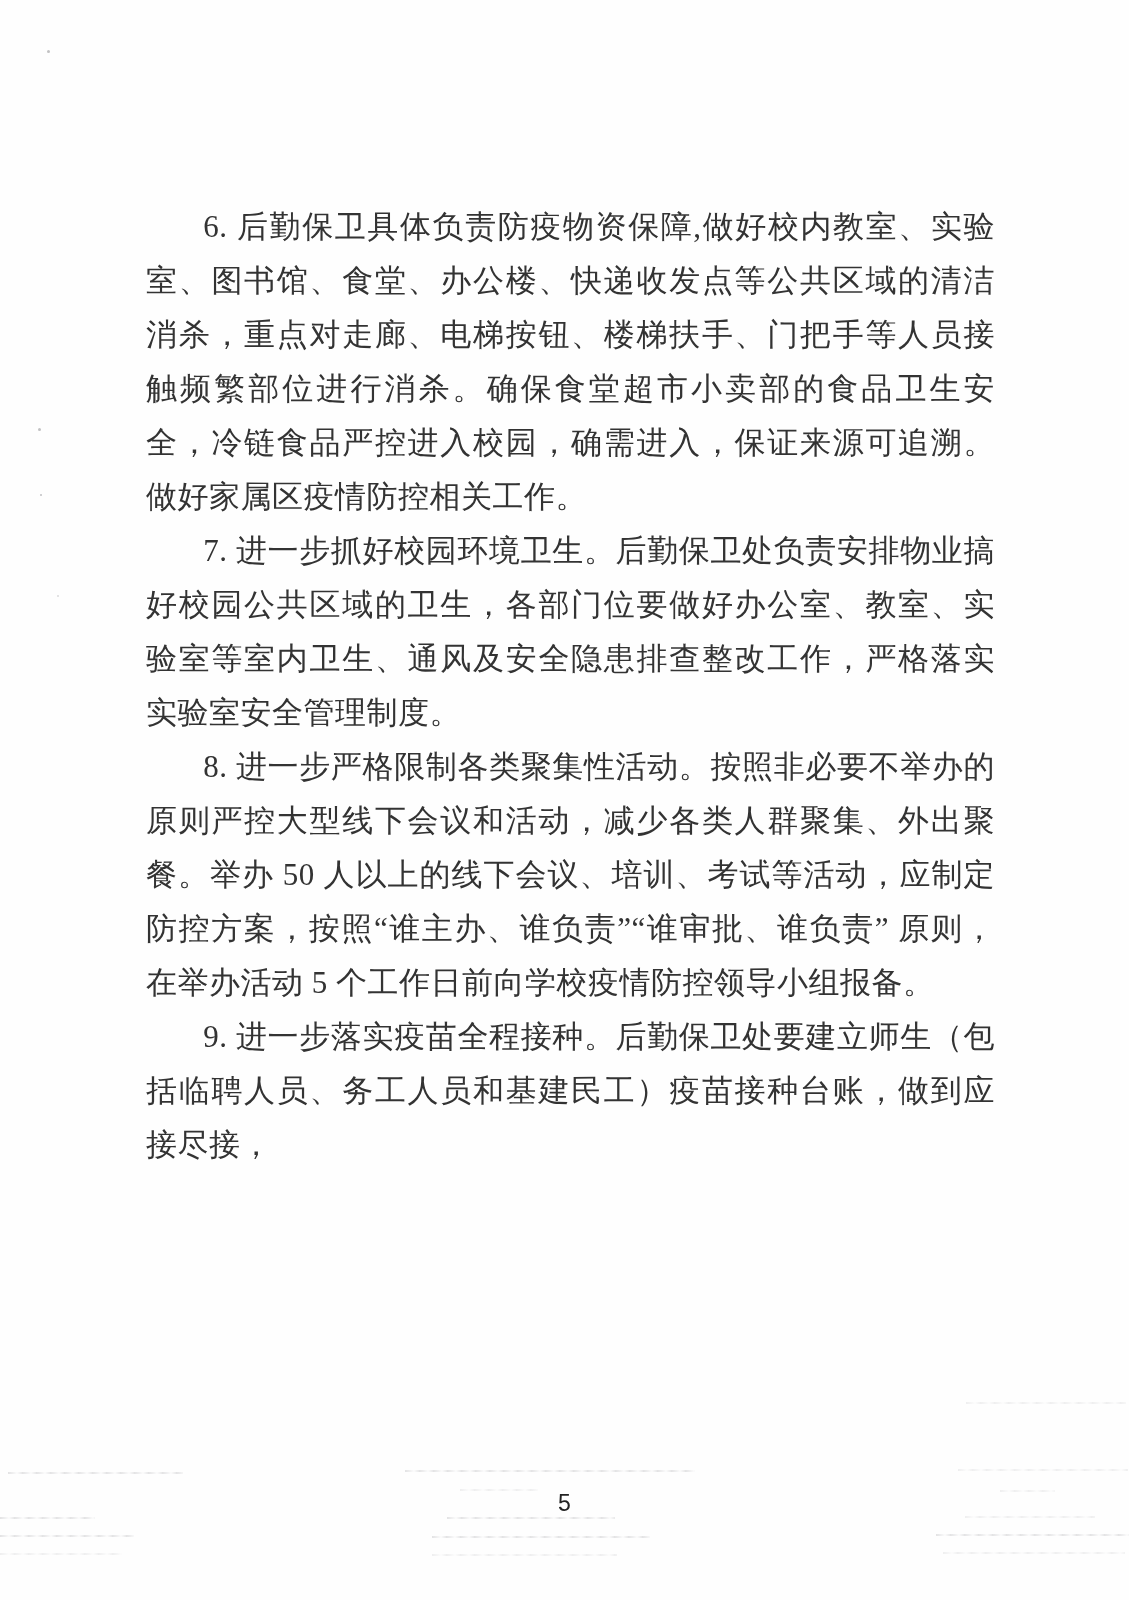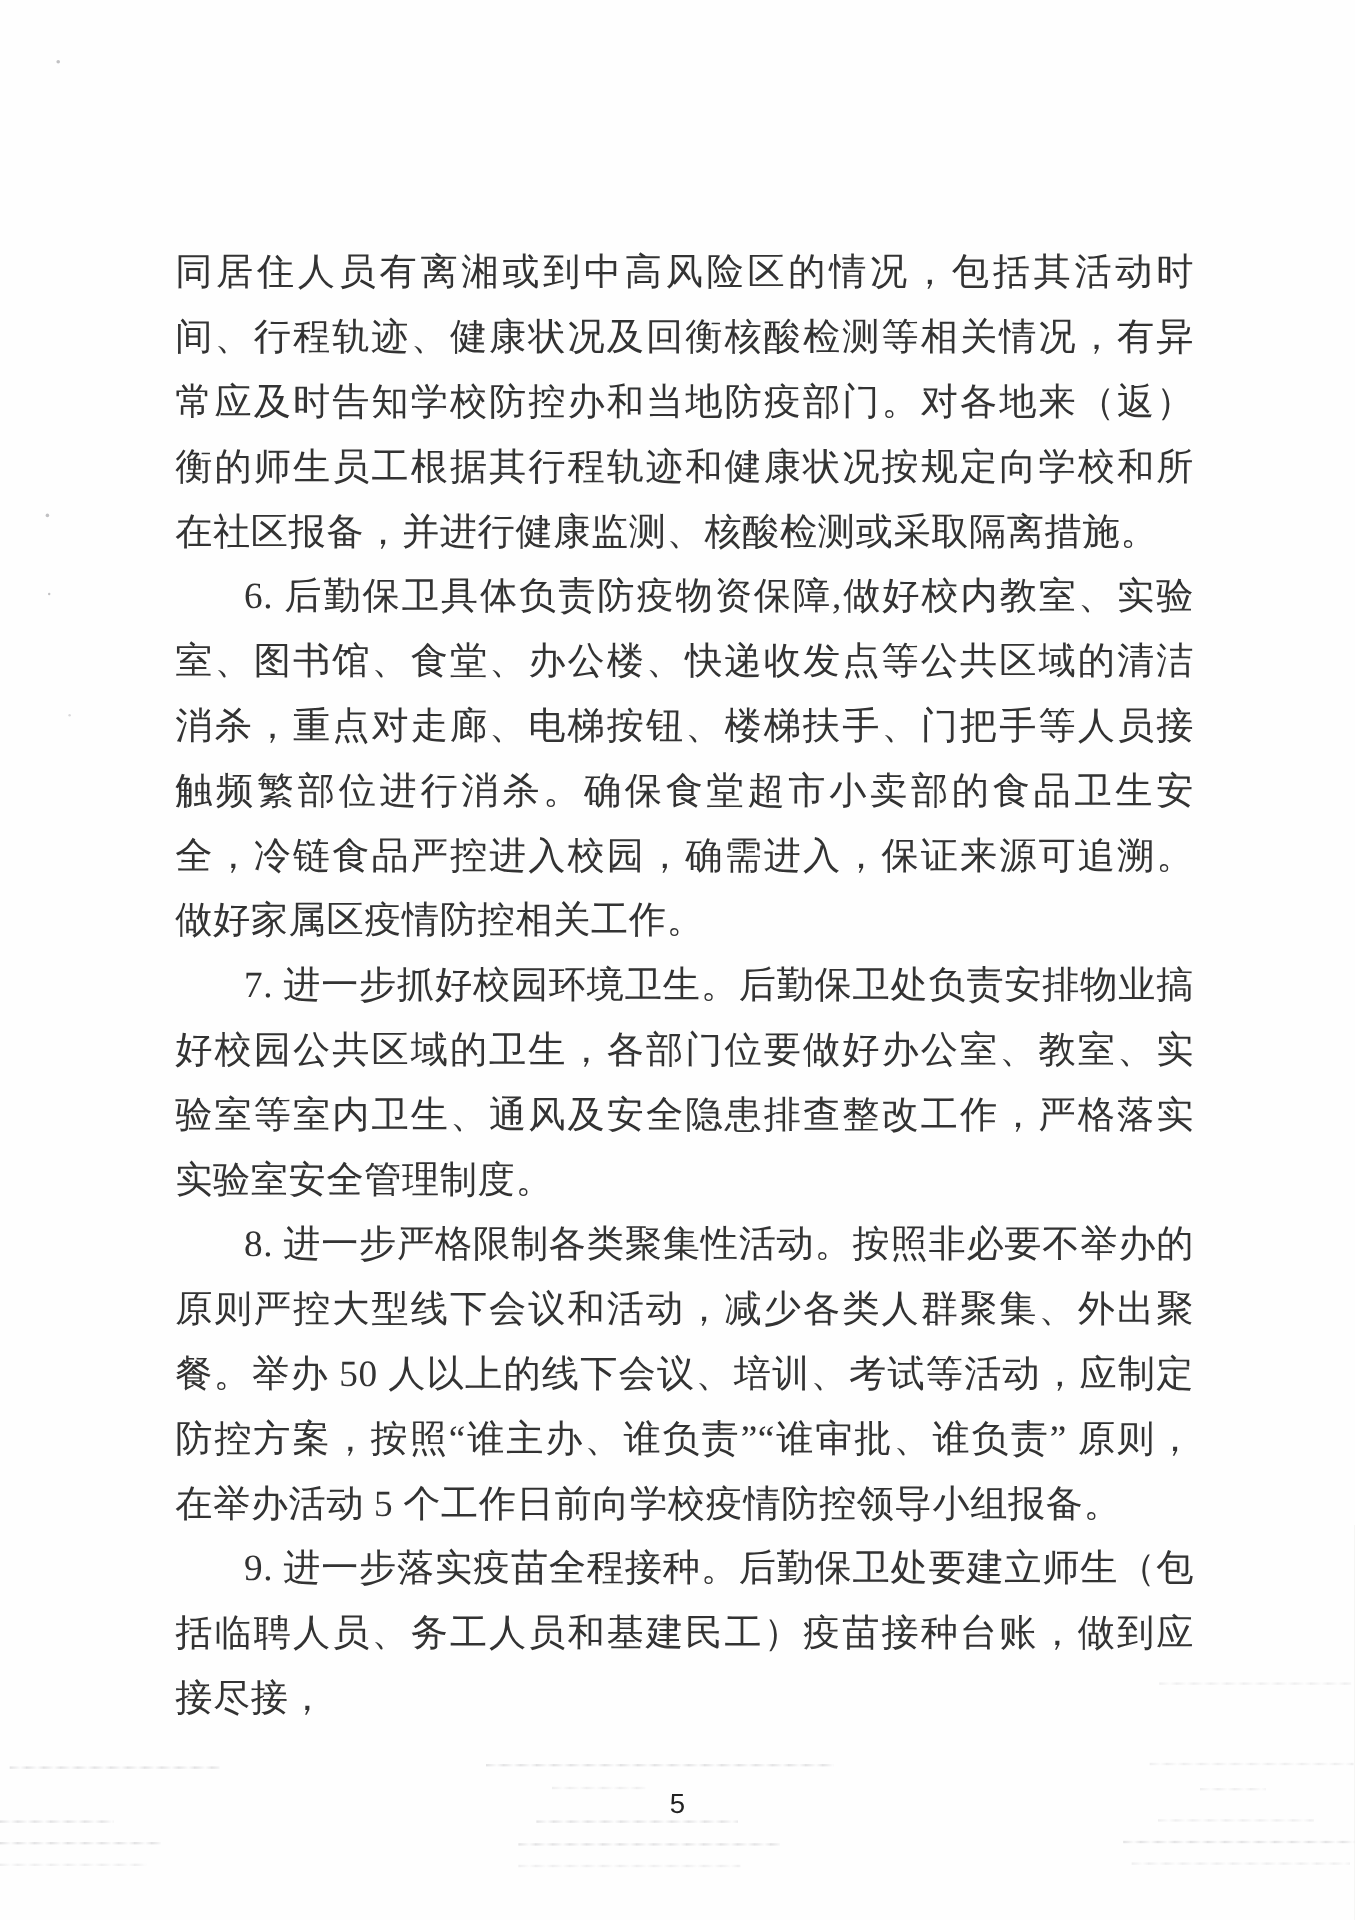--- a/index.html
+++ b/index.html
@@ -67,21 +67,20 @@
     opacity: 0.7;
   }
   .streak.light { opacity: 0.4; }
 </style>
 </head>
 <body>
 
 <div class="page">
 
   <div class="text-block">
-    <p>同居住人员有离湘或到中高风险区的情况，包括其活动时间、行程轨迹、健康状况及回衡核酸检测等相关情况，有异常应及时告知学校防控办和当地防疫部门。对各地来（返）衡的师生员工根据其行程轨迹和健康状况按规定向学校和所在社区报备，并进行健康监测、核酸检测或采取隔离措施。</p>
     <p class="indent">6. 后勤保卫具体负责防疫物资保障,做好校内教室、实验室、图书馆、食堂、办公楼、快递收发点等公共区域的清洁消杀，重点对走廊、电梯按钮、楼梯扶手、门把手等人员接触频繁部位进行消杀。确保食堂超市小卖部的食品卫生安全，冷链食品严控进入校园，确需进入，保证来源可追溯。做好家属区疫情防控相关工作。</p>
     <p class="indent">7. 进一步抓好校园环境卫生。后勤保卫处负责安排物业搞好校园公共区域的卫生，各部门位要做好办公室、教室、实验室等室内卫生、通风及安全隐患排查整改工作，严格落实实验室安全管理制度。</p>
     <p class="indent">8. 进一步严格限制各类聚集性活动。按照非必要不举办的原则严控大型线下会议和活动，减少各类人群聚集、外出聚餐。举办 50 人以上的线下会议、培训、考试等活动，应制定防控方案，按照“谁主办、谁负责”“谁审批、谁负责” 原则，在举办活动 5 个工作日前向学校疫情防控领导小组报备。</p>
     <p class="indent">9. 进一步落实疫苗全程接种。后勤保卫处要建立师生（包括临聘人员、务工人员和基建民工）疫苗接种台账，做到应接尽接，</p>
   </div>
 
   <div class="page-number">5</div>
 
   <div class="speck" style="left:47px; top:50px;"></div>
   <div class="speck" style="left:38px; top:428px;"></div>

